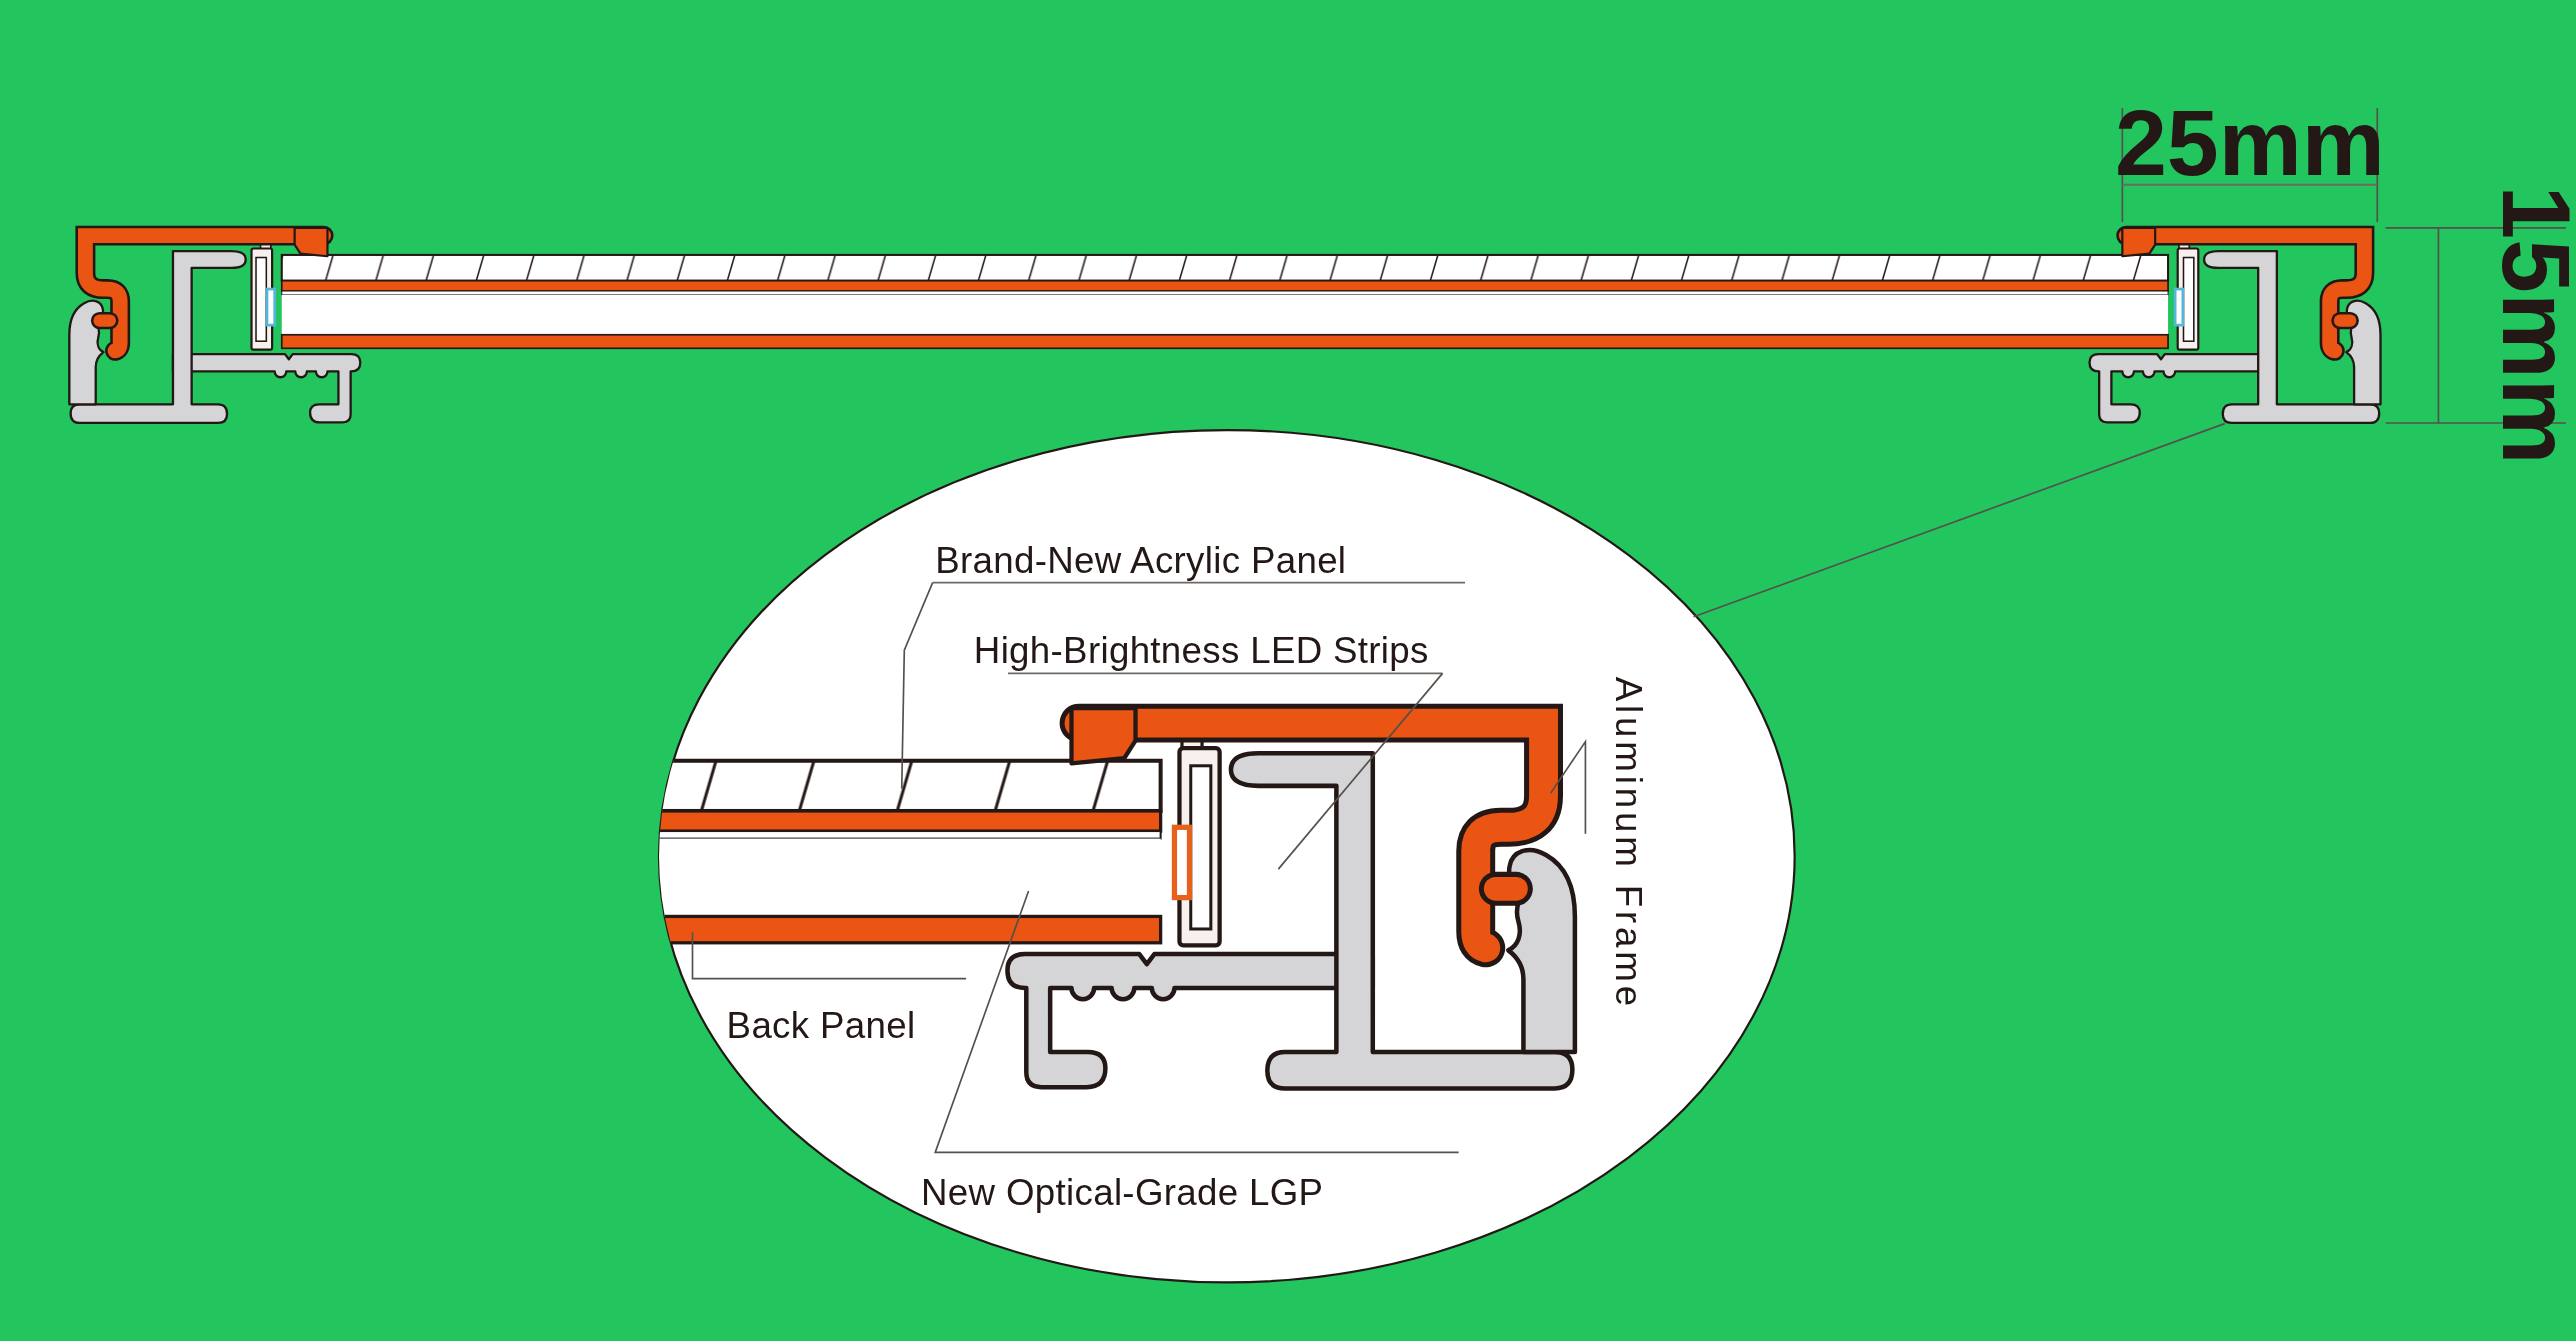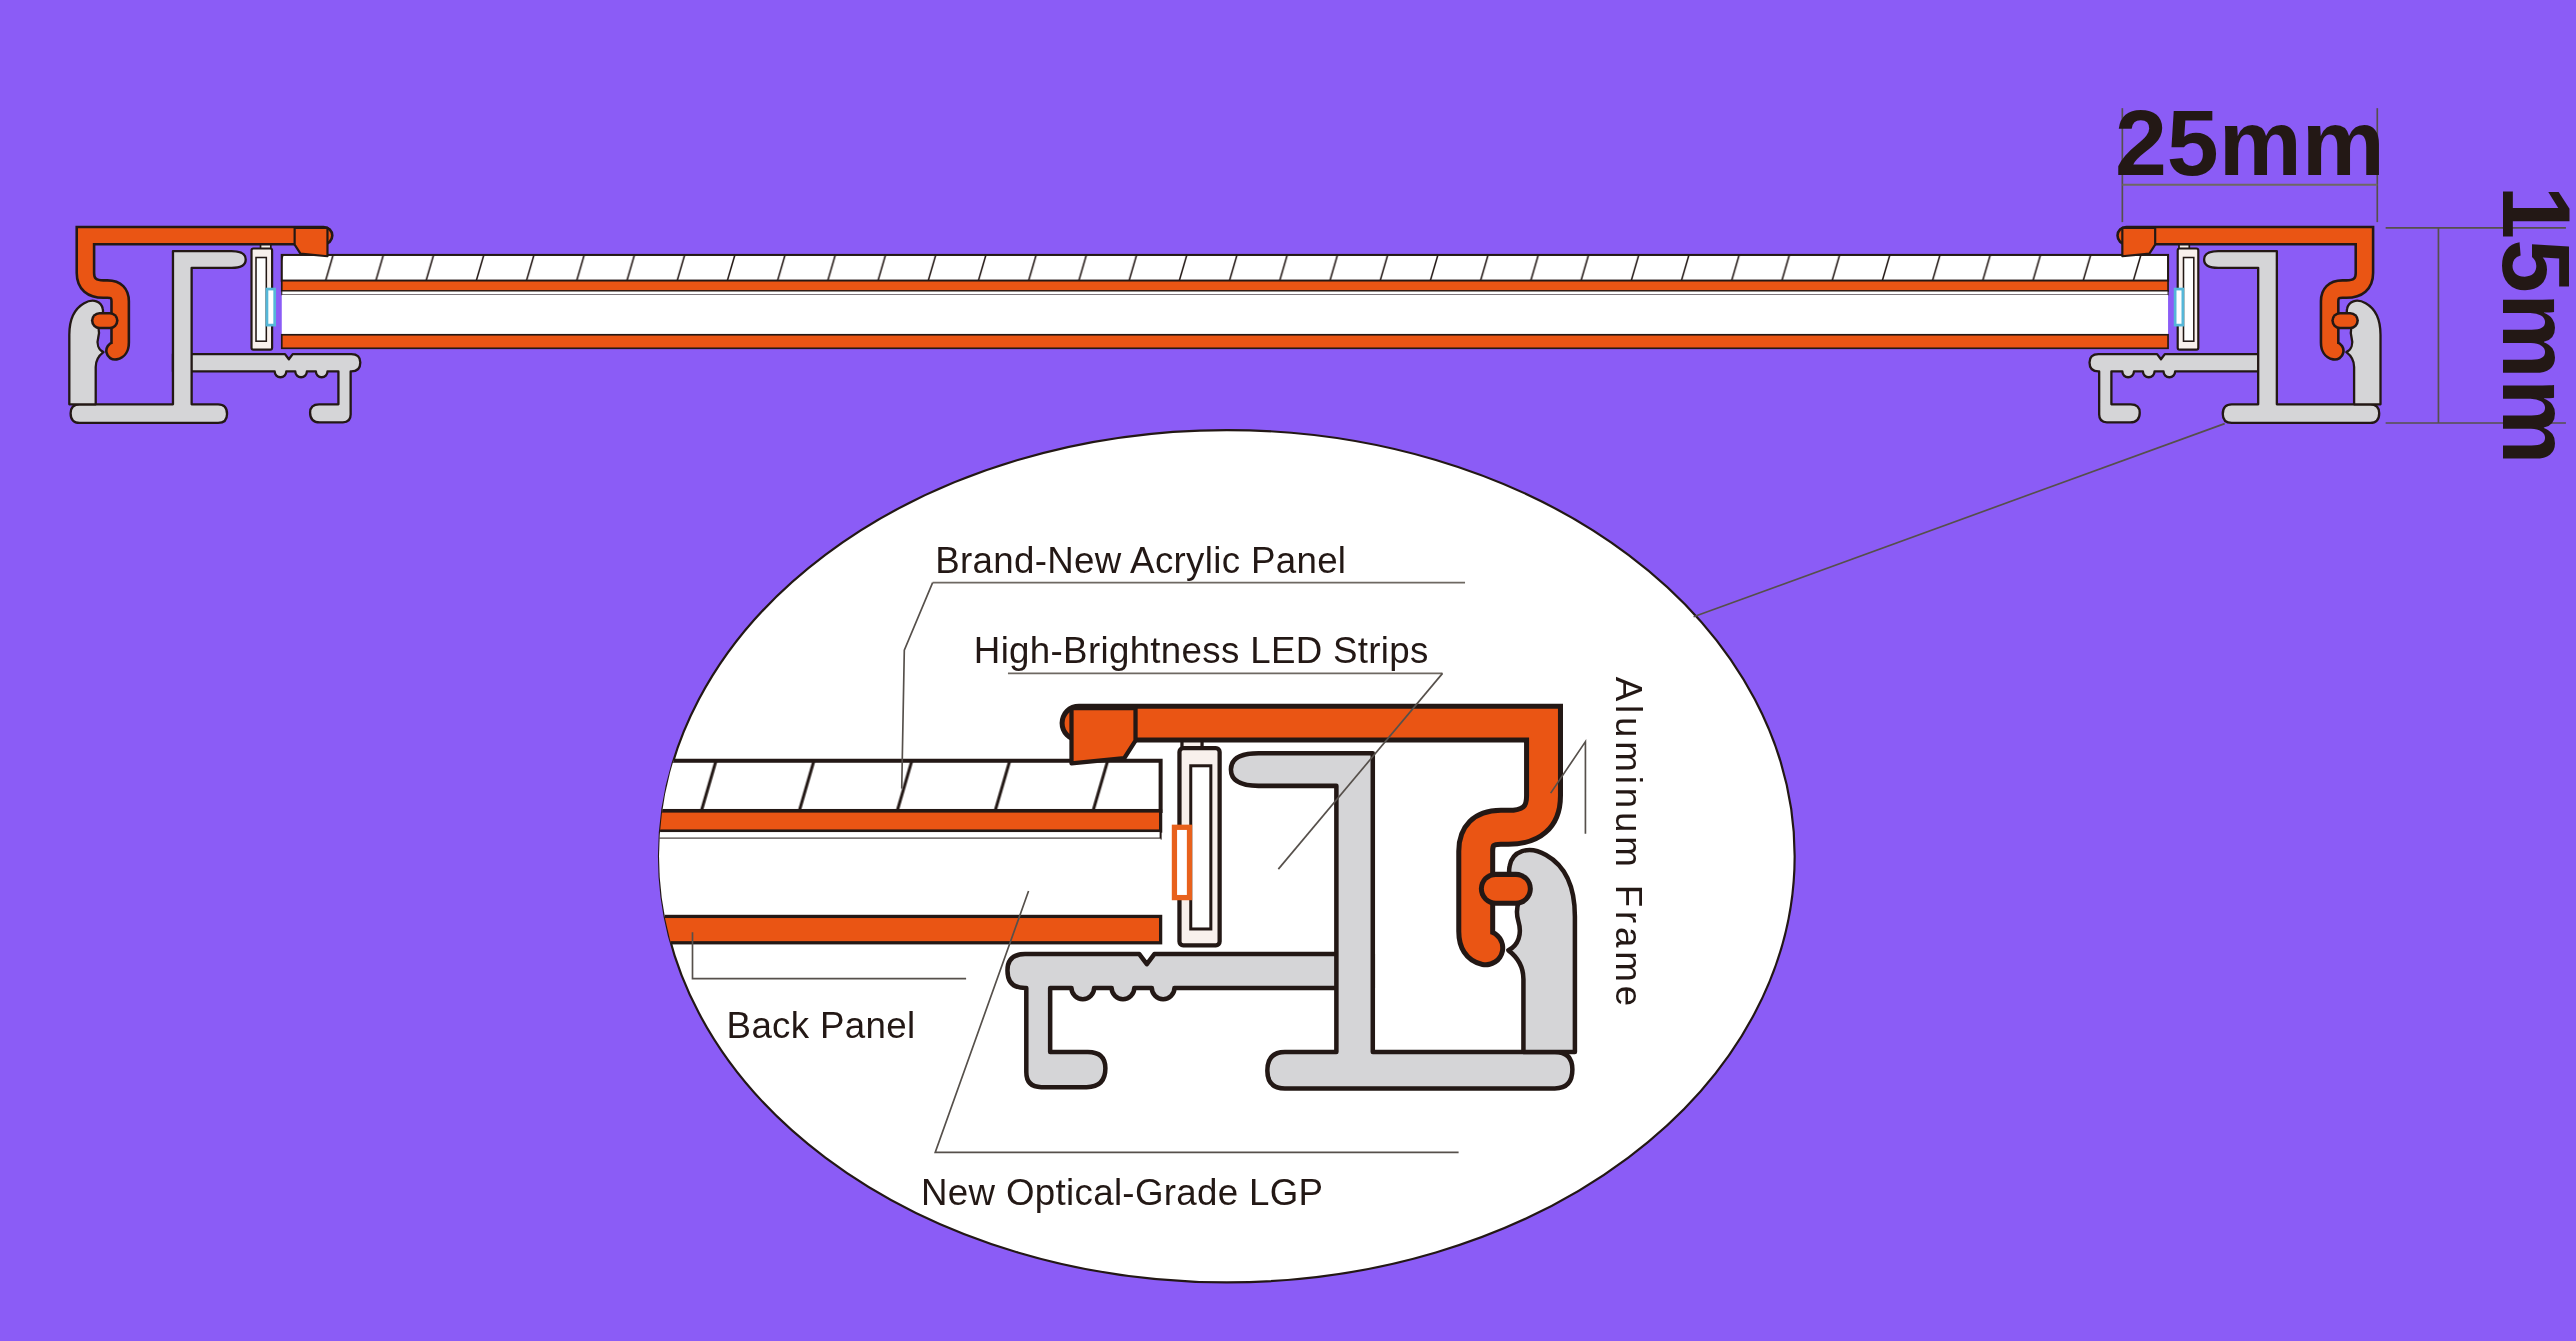--- a/index.html
+++ b/index.html
@@ -1,17 +1,17 @@
 <!DOCTYPE html>
 <html style="--accent_orange: #EA5514; --aluminum_gray: #D5D5D7; --outline_dark: #231815; --led_cyan: #55B7D8; --led_enlarged_orange: #E8611C;font-size:10.3px"><head>
 <meta charset="utf-8">
 <style>
   html,body{margin:0;padding:0;background:#ffffff;}
   body{font-family:"Liberation Sans", sans-serif;}
-  .stage{position:relative;width:2576px;height:1341px;background:#8b5cf6;overflow:hidden;}
+  .stage{position:relative;width:2576px;height:1341px;background:#22c55e;overflow:hidden;}
   svg{display:block;width:2576px;height:1341px;}
   text{fill:var(--outline_dark,#231815);}
   .lbl{font-size:57px;letter-spacing:0.5px;}
   .dim{font-size:145px;font-weight:bold;}
   .dim15{font-size:150px;font-weight:bold;}
   .alum{font-size:57px;letter-spacing:6px;}
   .outline{stroke:var(--outline_dark,#231815);}
   .thin{stroke:#56504b;stroke-width:2.6;fill:none;}
   .under{stroke:#6e6862;stroke-width:3;fill:none;}
   .gray{fill:var(--aluminum_gray,#D5D5D7);}

